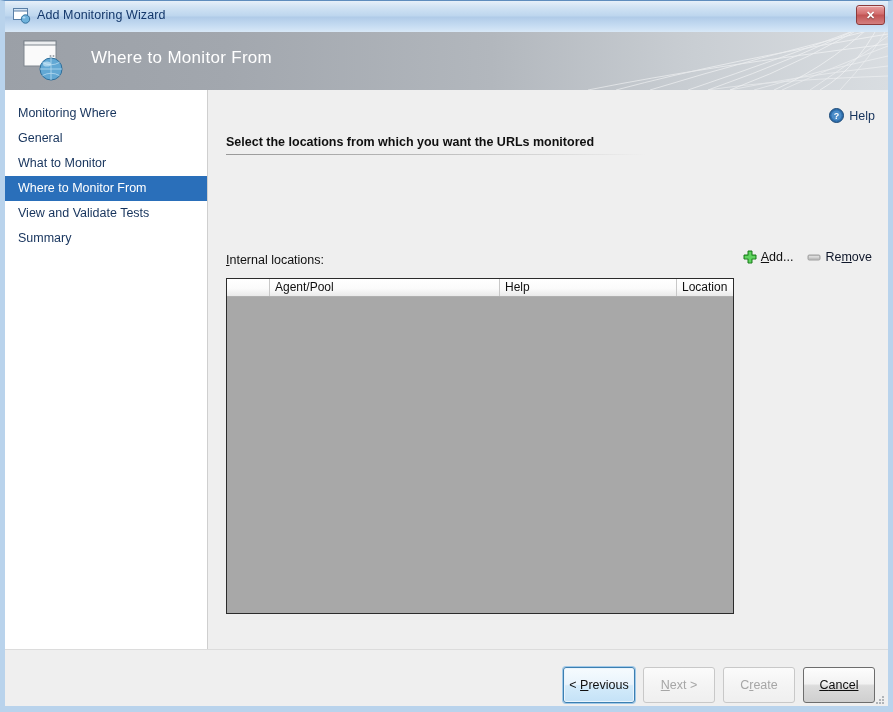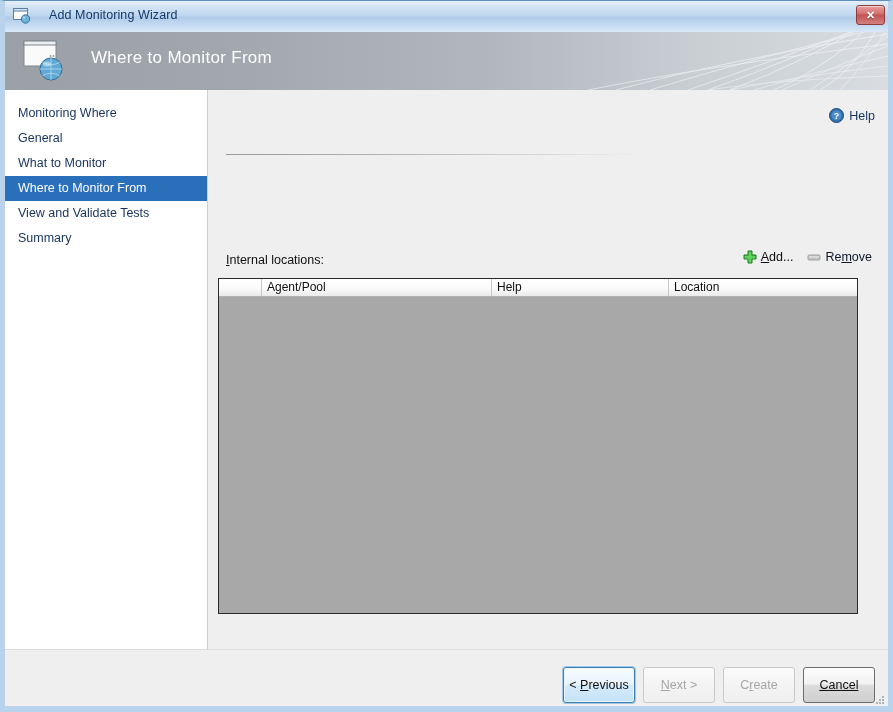--- a/index.html
+++ b/index.html
@@ -40,21 +40,21 @@
         #b0cbe8 52%, #c6dcf2 80%, #d8e8f7 100%);
     border-bottom: 1px solid #9cb8d4;
   }
   .title-icon {
     position: absolute;
     left: 8px; top: 7px;
     width: 18px; height: 16px;
   }
   .title-text {
     position: absolute;
-    left: 44px; top: 7px;
+    left: 32px; top: 7px;
     font-size: 12.5px;
     color: #14386b;
     letter-spacing: 0.1px;
     white-space: nowrap;
   }
   .close-btn {
     position: absolute;
     right: 3px; top: 4px;
     width: 27px; height: 18px;
     border-radius: 3px;
@@ -187,22 +187,22 @@
     white-space: nowrap;
   }
   .tb-btn.disabled { color: #0f172a; }
   .tb-btn .acc { text-decoration: underline; }
   .plus-icon { width: 14px; height: 14px; display:block; }
   .remove-icon { width: 14px; height: 14px; display:block; }
 
   
   .grid {
     position: absolute;
-    left: 10px; top: 188px;
-    width: 640px;
+    left: 18px; top: 188px;
+    width: 508px;
     height: 336px;
     border: 1px solid #2b2b2b;
     box-sizing: border-box;
     background: #0369a1;
   }
   .grid-head {
     display: flex;
     height: 18px;
     background: linear-gradient(to bottom, #ffffff 0%, #fbfbfb 55%, #eaeaea 100%);
     border-bottom: 1px solid #b0b0b0;
@@ -357,20 +357,21 @@
 
     <div class="help-link">
       <svg class="help-icon" viewBox="0 0 15 15">
         <circle cx="7.5" cy="7.5" r="7" fill="#2f6fad" stroke="#1d4a77"></circle>
         <circle cx="7.5" cy="7.5" r="5" fill="#4b8cc8"></circle>
         <text x="7.5" y="11" font-family="Liberation Sans, sans-serif" font-size="9" font-weight="bold" fill="#ffffff" text-anchor="middle">?</text>
       </svg>
       <span>Help</span>
     </div>
 
+    <div class="page-heading">Select the locations from which you want the URLs monitored</div>
     <div class="heading-rule"></div>
 
     <div class="locations-label">
       <span class="acc">I</span><span>nternal locations:</span>
     </div>
 
     <div class="toolbar">
       <div class="tb-btn">
         <svg class="plus-icon" viewBox="0 0 14 14">
           <path d="M5,1 h4 v4 h4 v4 h-4 v4 h-4 v-4 h-4 v-4 h4 z" fill="#3ec23e" stroke="#1c7a1c" stroke-width="1"></path>

